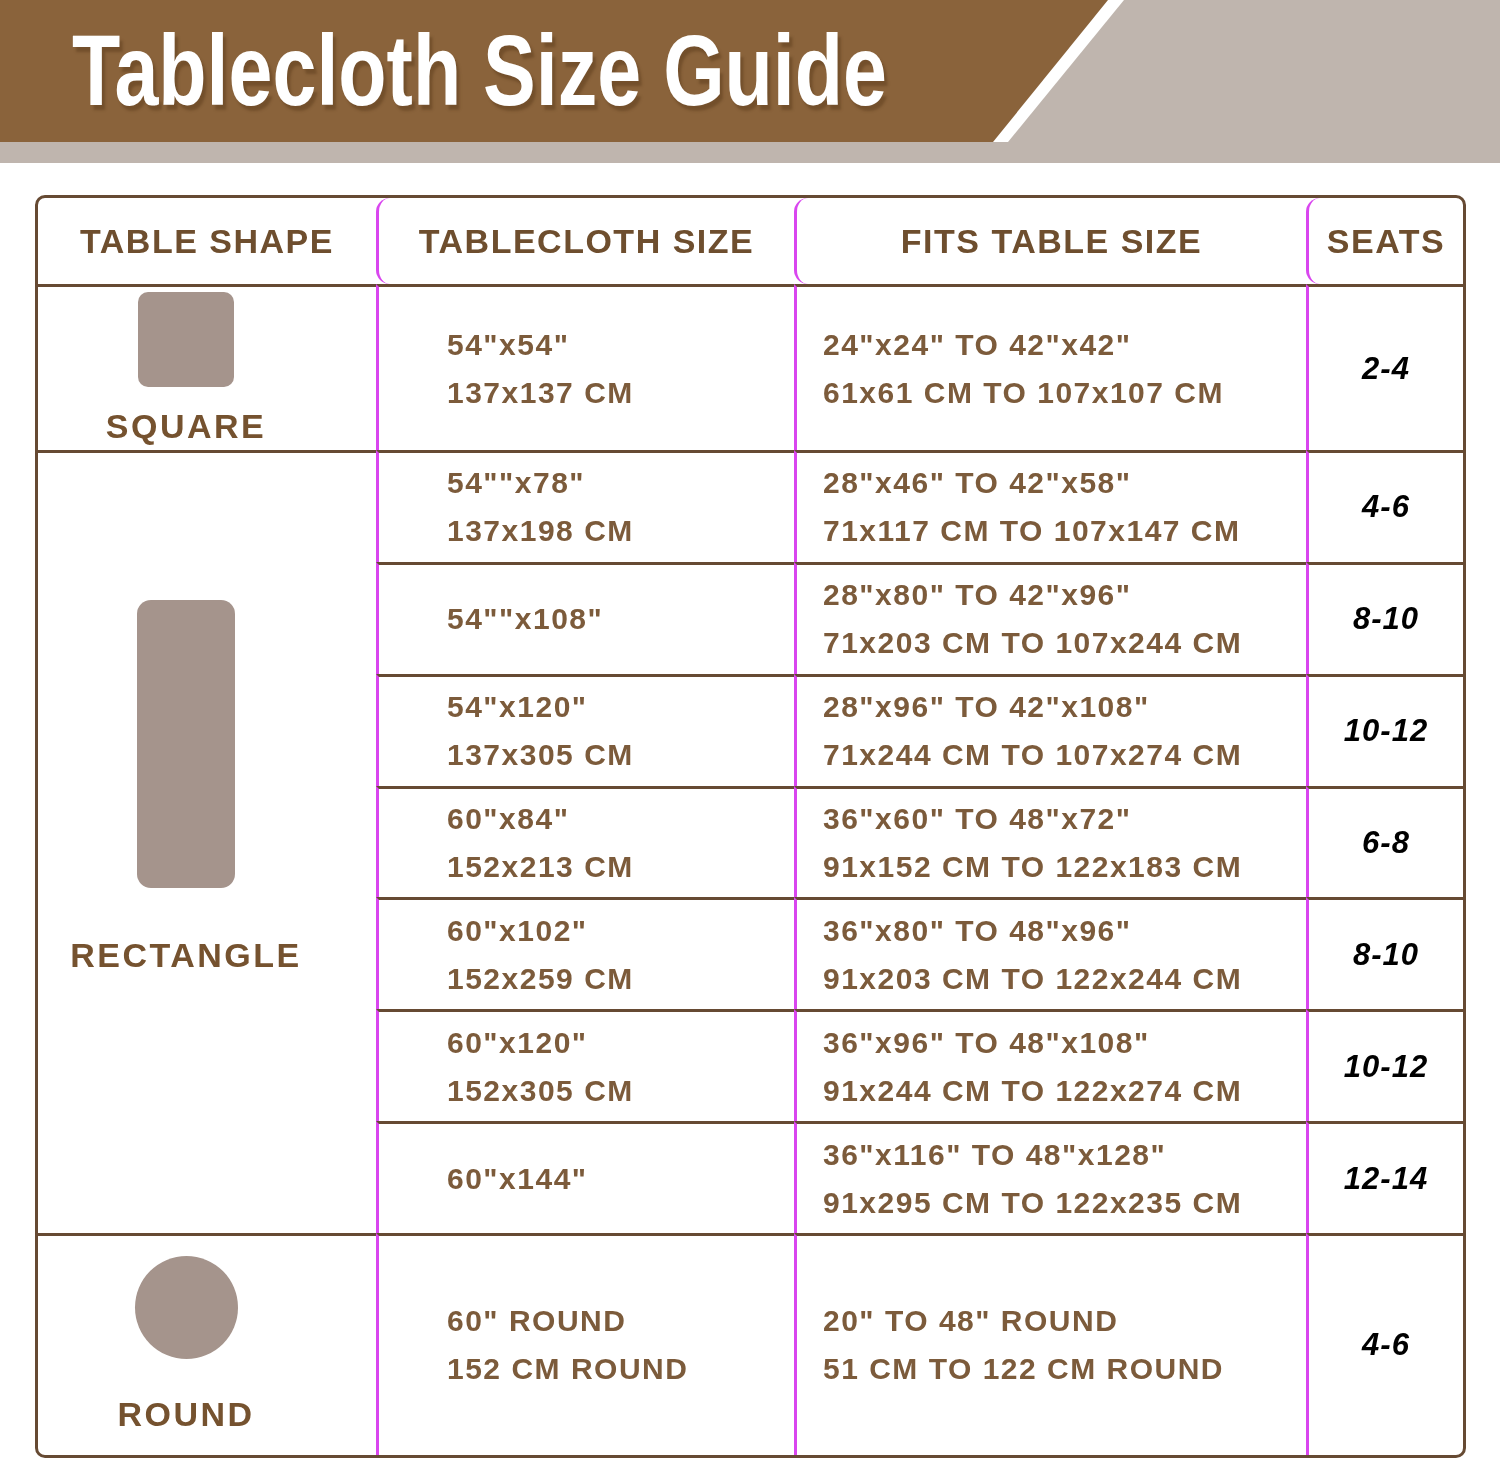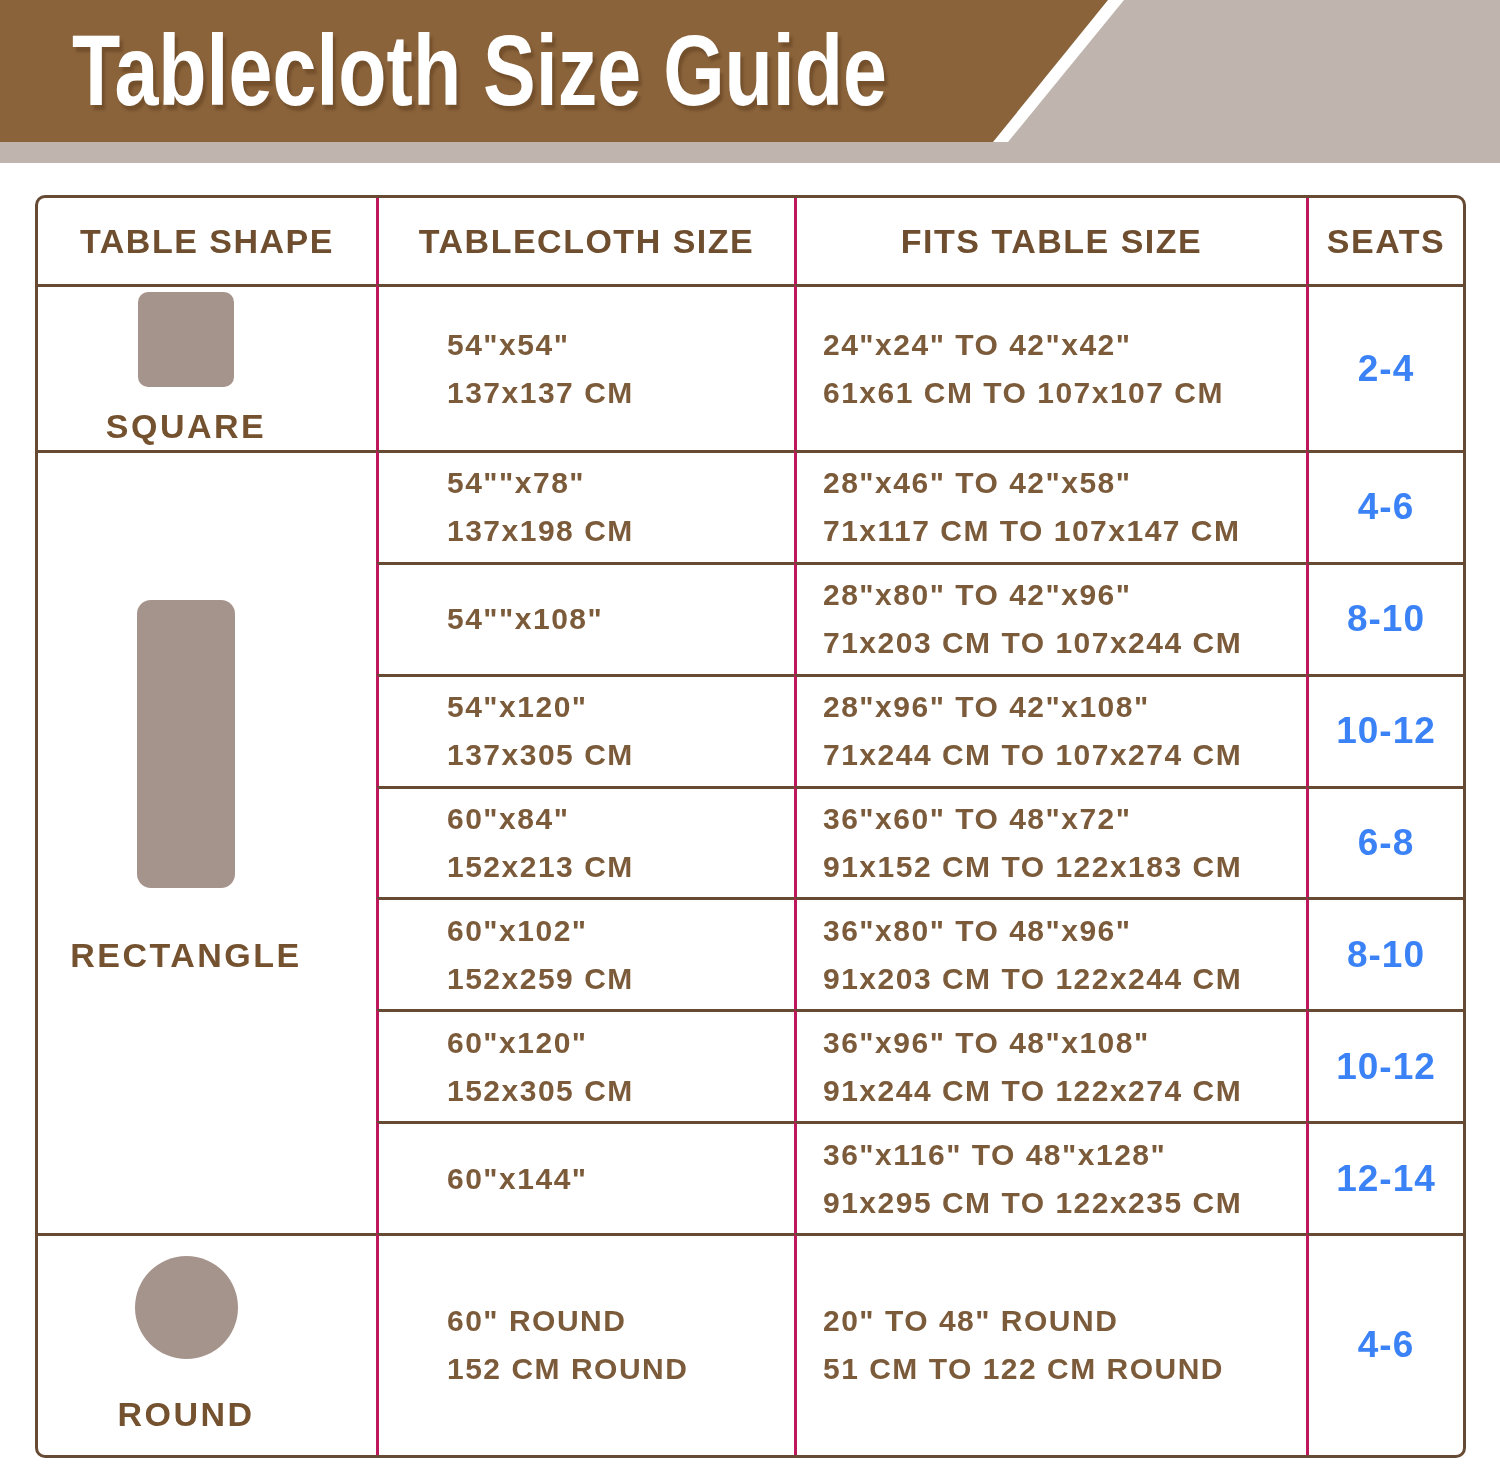--- a/index.html
+++ b/index.html
@@ -31,36 +31,36 @@
   
   .size-table {
     position:absolute; left:35px; top:195px;
     width:1431px; height:1263px;
     border:3px solid #664a33; border-radius:10px;
     background:#ffffff;
     display:grid;
     grid-template-columns:338px 418px 512px 157px;
     grid-template-rows:86px 166px repeat(7, 1fr) 222px;
   }
-  .cell { border-top:3px solid #664a33; border-left:3px solid #be185d;
+  .cell { border-top:3px solid #664a33; border-left:3px solid #d946ef;
           display:flex; min-width:0; min-height:0; }
   .no-top  { border-top:none; }
   .no-left { border-left:none; }
 
   .hcell { align-items:center; justify-content:center;
            font-size:34px; font-weight:bold; color:#6e4e2e; letter-spacing:1.5px;
-           white-space:nowrap; }
+           white-space:nowrap;border-radius:14px; }
 
   .datacell { flex-direction:column; justify-content:center;
               font-size:30px; font-weight:bold; color:#7c5b3b;
               line-height:48px; letter-spacing:1.5px; white-space:nowrap; }
   .col2 { padding-left:68px; }
   .col3 { padding-left:26px; }
   .seats { align-items:center; justify-content:center;
-           font-size:37px; font-weight:bold; color:#3b82f6; letter-spacing:1px; }
+           font-size:31px; font-weight:bold; color:#000000; letter-spacing:1px;font-style:italic; }
 
   .shapecell { flex-direction:column; align-items:center; justify-content:center;
                padding-right:42px; }
   .shape-label { font-size:34px; font-weight:bold; color:#75522f; letter-spacing:2.5px;margin-top:12px; }
   .sq-shape   { width:96px;  height:95px;  background:#a5948c; border-radius:10px; margin-bottom:8px; }
   .rect-shape { width:98px;  height:288px; background:#a5948c; border-radius:14px; margin-bottom:36px; }
   .rect-cell  { padding-bottom:110px; }
   .rnd-shape  { width:103px; height:103px; background:#a5948c; border-radius:50%; margin-bottom:24px; }
 </style>
 </head>

